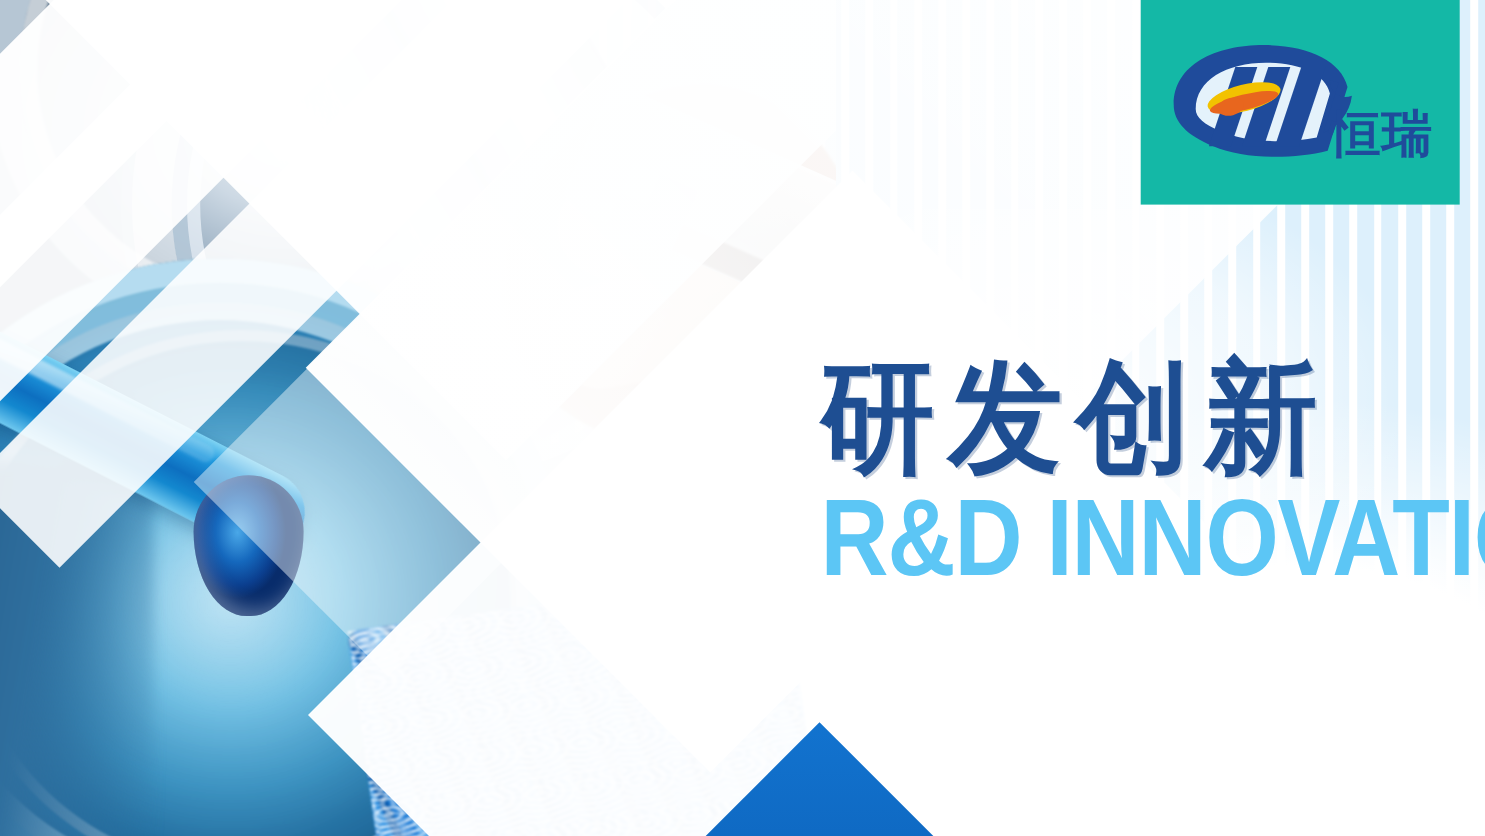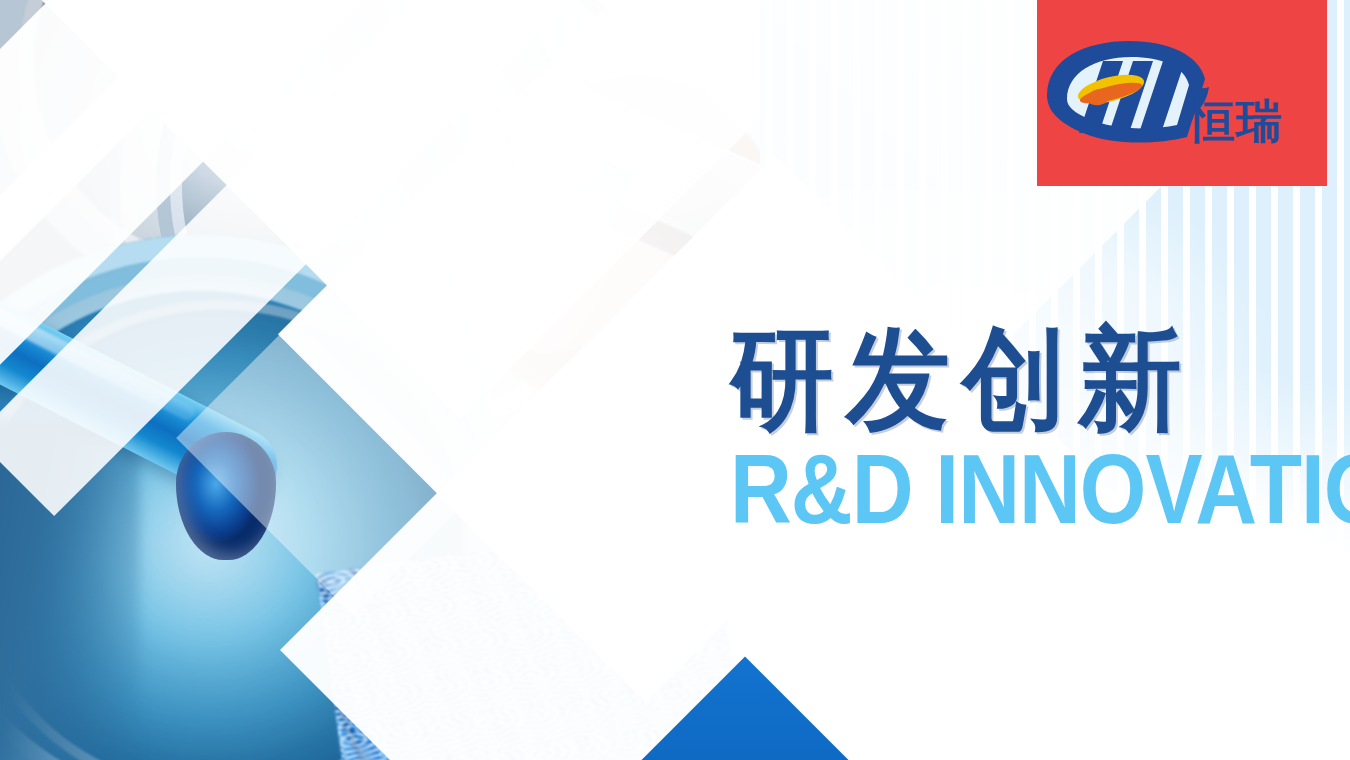--- a/index.html
+++ b/index.html
@@ -220,31 +220,31 @@
   
   .blue-corner{
     position:absolute;left:640px;top:700px;width:210px;height:210px;
     transform:rotate(45deg);
     background:linear-gradient(135deg,#1273cf 0%,#0d63bb 60%,#0a519c 100%);
   }
 
   
   .logo-plate{
     position:absolute;left:1037px;top:0;width:290px;height:186px;
-    background:#ef4444;
-    display:flex;align-items:center;justify-content:flex-start;
+    background:#14b8a6;
+    display:flex;align-items:center;justify-content:center;
   }
   .logo{
     position:relative;width:250px;height:120px;
   }
   .logo svg{display:block;width:250px;height:120px;}
 
   
   .headline{
-    position:absolute;left:730px;top:323px;width:604px;
+    position:absolute;left:746px;top:323px;width:604px;
     line-height:1;
     user-select:none;
   }
   .headline-cn{
     font-family:"DejaVu Sans","Liberation Sans",sans-serif;
     font-weight:700;
     font-size:104px;
     letter-spacing:12px;
     color:#1e4e92;
     white-space:nowrap;

